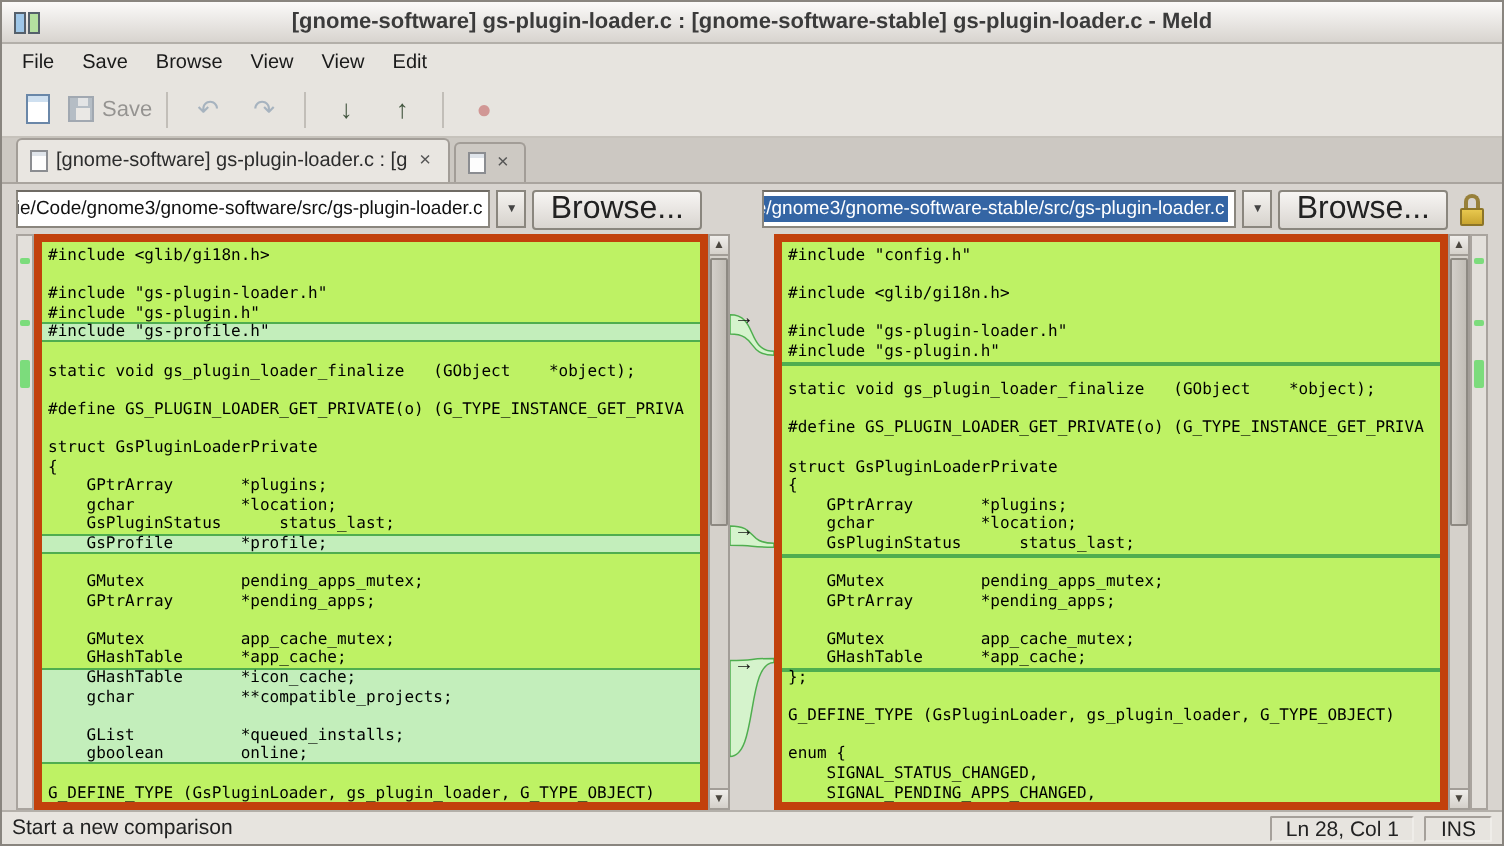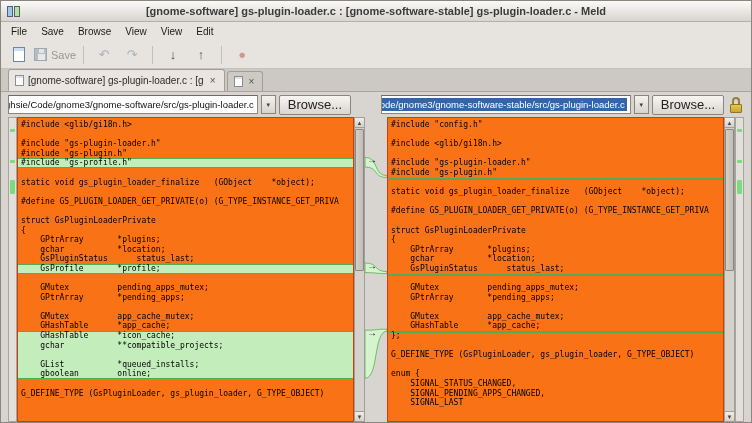--- a/index.html
+++ b/index.html
@@ -58,33 +58,33 @@
                   padding:2px 7px; gap:4px; }
   .ph-group { flex:1 1 0; display:flex; align-items:center; gap:3px; min-width:0; }
   .entry { flex:1; height:19px; background:#fff; border:1px solid #8a867e; border-top-color:#6f6b64;
            display:flex; align-items:center; justify-content:flex-end; padding:0 3px;
            font-size:9.5px; white-space:nowrap; overflow:hidden; color:#111; }
   .entry .sel { background:var(--sel-bg); color:#fff; padding:1px 2px; white-space:nowrap; }
   .combo-btn { width:15px; height:19px; flex:0 0 15px; border:1px solid #8a867e;
                background:linear-gradient(#f4f2ef,#d7d3cd); font-size:6px; display:flex;
                align-items:center; justify-content:center; color:#444; }
   .browse { height:20px; border:1px solid #8a867e; border-radius:2px;
-            background:linear-gradient(#f7f5f3,#d9d5d0); font-size:13px; padding:0 8px; color:#222; white-space:nowrap; }
+            background:linear-gradient(#f7f5f3,#d9d5d0); font-size:16px; padding:0 8px; color:#222; white-space:nowrap; }
   .ph-gap { width:22px; flex:0 0 22px; }
   .lock { width:16px; height:18px; flex:0 0 16px; position:relative; }
   .lock-shackle { position:absolute; top:1px; left:4px; width:8px; height:8px;
                   border:2px solid #97803a; border-bottom:none; border-radius:4px 4px 0 0; }
   .lock-body { position:absolute; top:8px; left:2px; width:12px; height:9px;
                background:linear-gradient(#e8c84e,#c9a52f); border:1px solid #8d7527; border-radius:1px; }
 
   
   .code-area { flex:1 1 auto; display:flex; padding:0 7px; min-height:0; }
   .diffmap { width:9px; flex:0 0 9px; background:#e3e0db; border:1px solid #a9a49e; position:relative; }
   .map-mark { position:absolute; left:1px; right:1px; background:var(--map-mark); border-radius:1px; }
-  .pane { flex:1 1 0; background:#f97316; border:1px solid #c2410c; overflow:hidden; min-width:0; }
+  .pane { flex:1 1 0; background:#bef264; border:4px solid #c2410c; overflow:hidden; min-width:0; }
   .code { font-family:"DejaVu Sans Mono", monospace; font-size:8px; white-space:pre;
           padding-top:2px; color:#000; }
   .code-line { height:9.6px; line-height:9.6px; padding-left:3px; overflow:hidden; }
   .code-line.hl { background:var(--chunk-bg); }
   .code-line.hl-top { box-shadow:inset 0 1px 0 var(--chunk-border); }
   .code-line.hl-bot { box-shadow:inset 0 -1px 0 var(--chunk-border); }
   .code-line.hl-top.hl-bot { box-shadow:inset 0 1px 0 var(--chunk-border), inset 0 -1px 0 var(--chunk-border); }
   .code-line.ins-before { box-shadow:inset 0 2px 0 var(--chunk-border); }
 
   .vscroll { width:11px; flex:0 0 11px; background:#d5d1cb; border:1px solid #a29d97; position:relative; }
@@ -228,14 +228,20 @@
       <i class="thumb"></i>
       <span class="step down">▼</span>
     </div>
     <div class="diffmap" id="diffmap-right">
         <div class="map-mark" style="top: 11.2709px; height: 2.81773px;"></div>
         <div class="map-mark" style="top: 42.266px; height: 2.81773px;"></div>
         <div class="map-mark" style="top: 61.9901px; height: 14.0887px;"></div>
       </div>
   </div>
 
+  <div class="statusbar">
+    <span class="status-msg">Start a new comparison</span>
+    <span class="status-spacer"></span>
+    <span class="status-cell">Ln 28, Col 1</span>
+    <span class="status-cell">INS</span>
+  </div>
 
 </div>
 
 </body></html>

